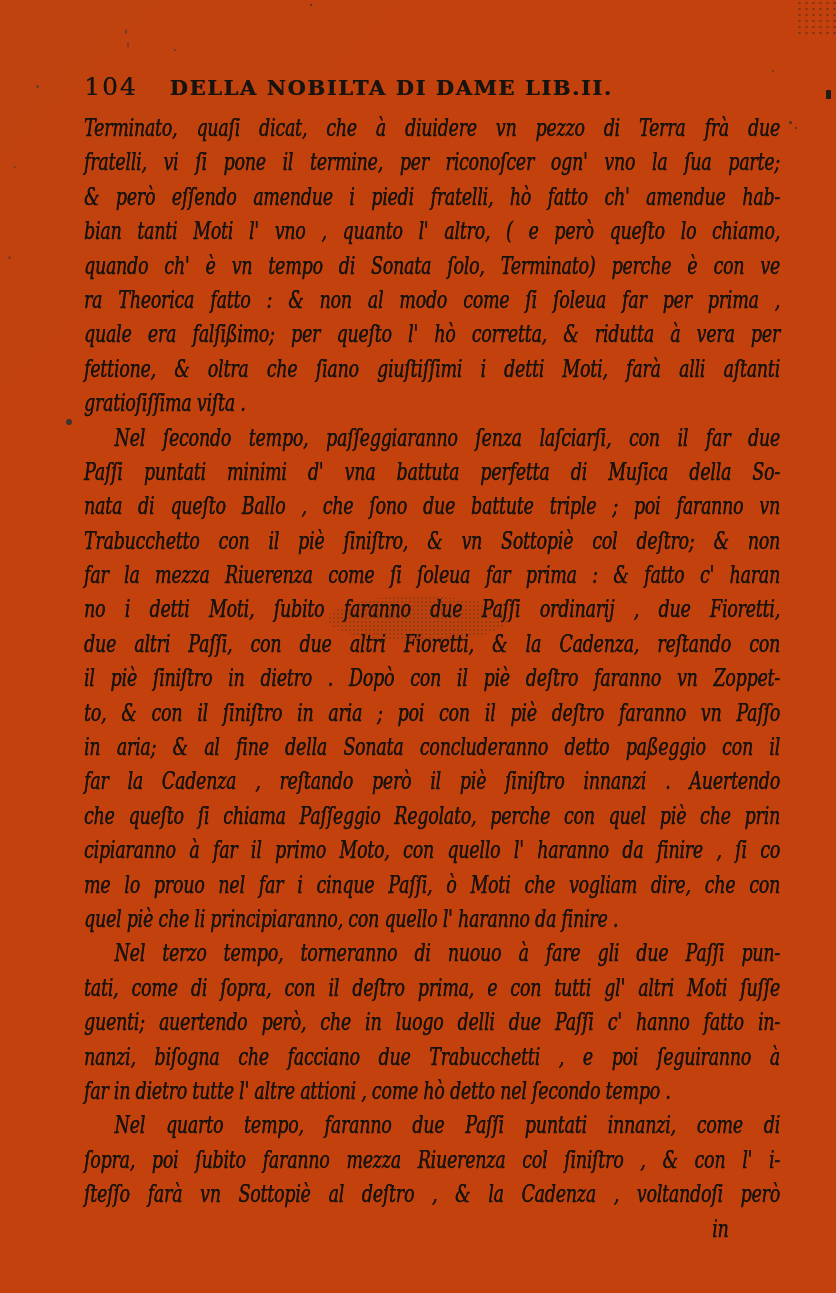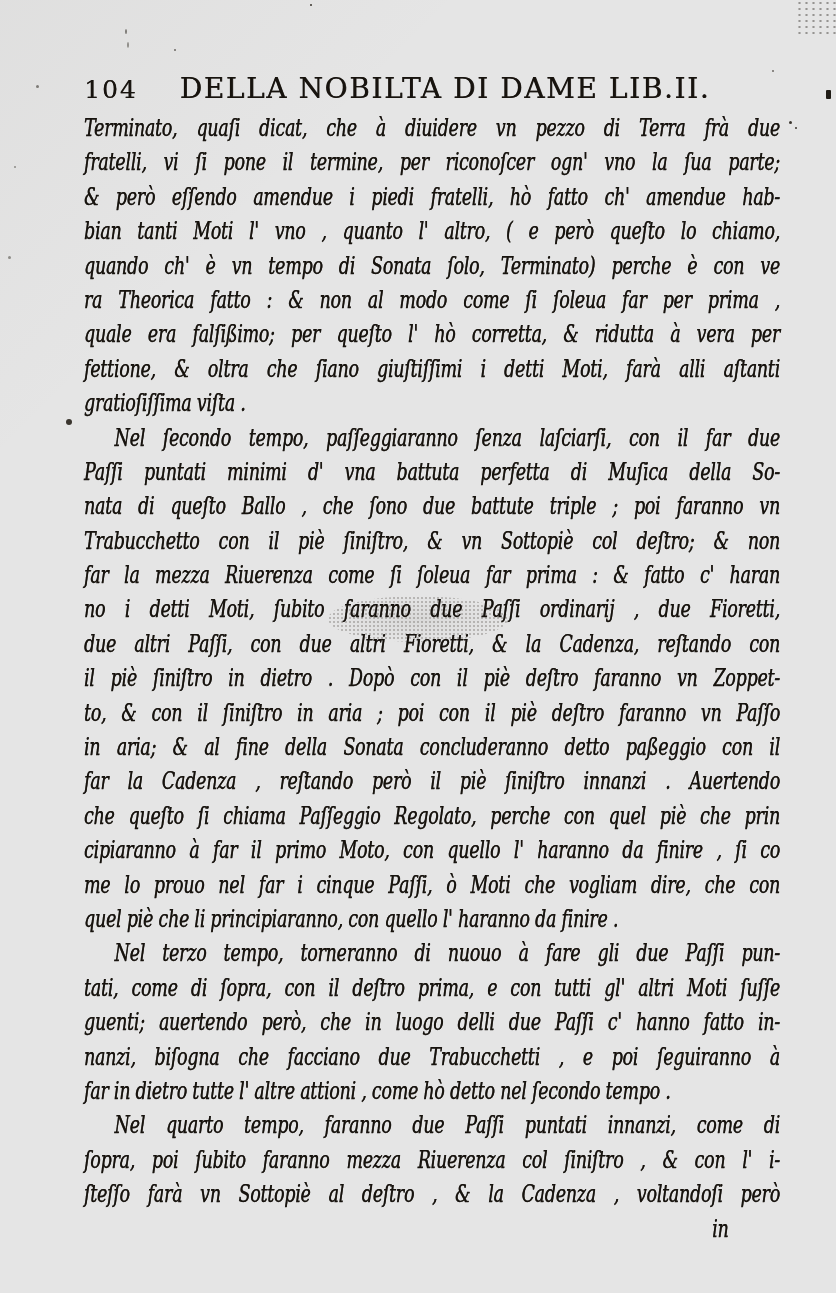--- a/index.html
+++ b/index.html
@@ -1,20 +1,20 @@
 <!DOCTYPE html>
 <html><head>
 <meta charset="utf-8">
 <style>
   html, body { margin: 0; padding: 0; background: #ffffff; }
   .page {
     position: relative;
     width: 836px;
     height: 1293px;
-    background: #e5e5e5;
+    background: #c2410c;
     overflow: hidden;
     color: #17130e;
     font-family: "DejaVu Serif", serif;
   }
   
   .page::before {
     content: "";
     position: absolute; inset: 0;
     background: linear-gradient(135deg, rgba(120,115,108,0.05), rgba(255,255,255,0) 22%);
     pointer-events: none;
@@ -26,23 +26,23 @@
     width: 710px;
     display: flex;
     align-items: baseline;
     text-shadow: 0.4px 0.4px 0.5px rgba(23,19,14,0.8);
   }
   .pagenum {
     font-size: 25px;
     letter-spacing: 2px;
   }
   .head-title {
-    margin-left: 42px;
-    font-size: 28px;
-    font-weight: normal;
+    margin-left: 32px;
+    font-size: 21px;
+    font-weight: bold;
     letter-spacing: 1.6px;
     white-space: nowrap;
   }
 
   
   .text-block {
     position: absolute;
     top: 111px; left: 84px;
     width: 1000px;
     transform: scaleX(0.696);

